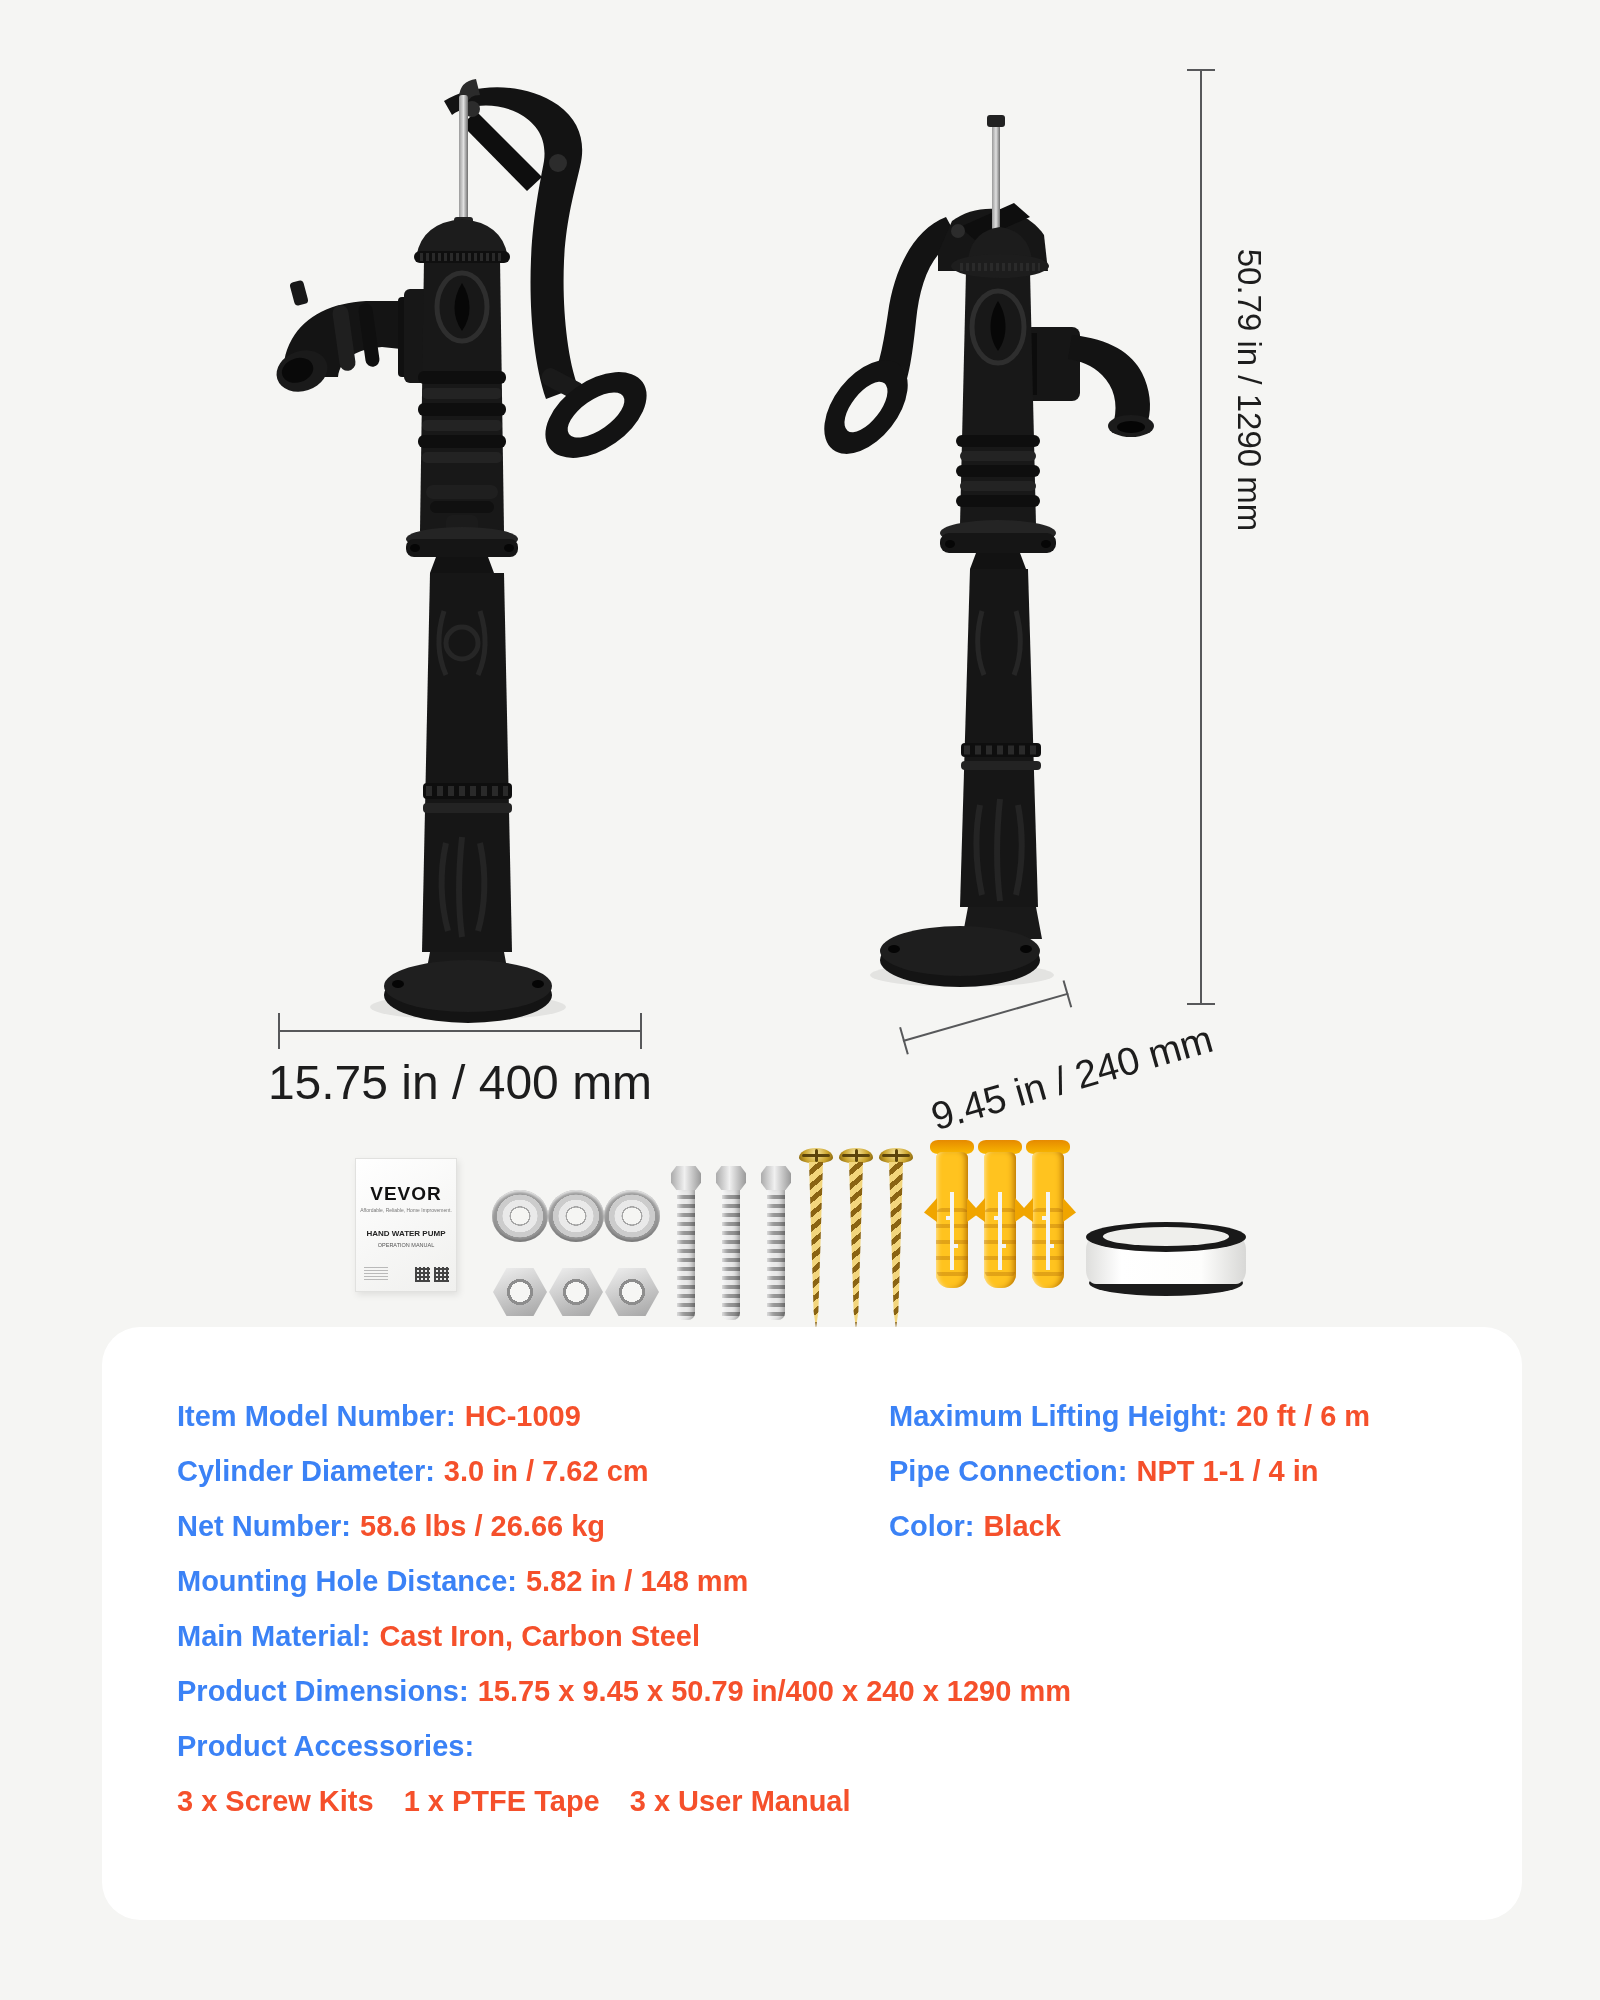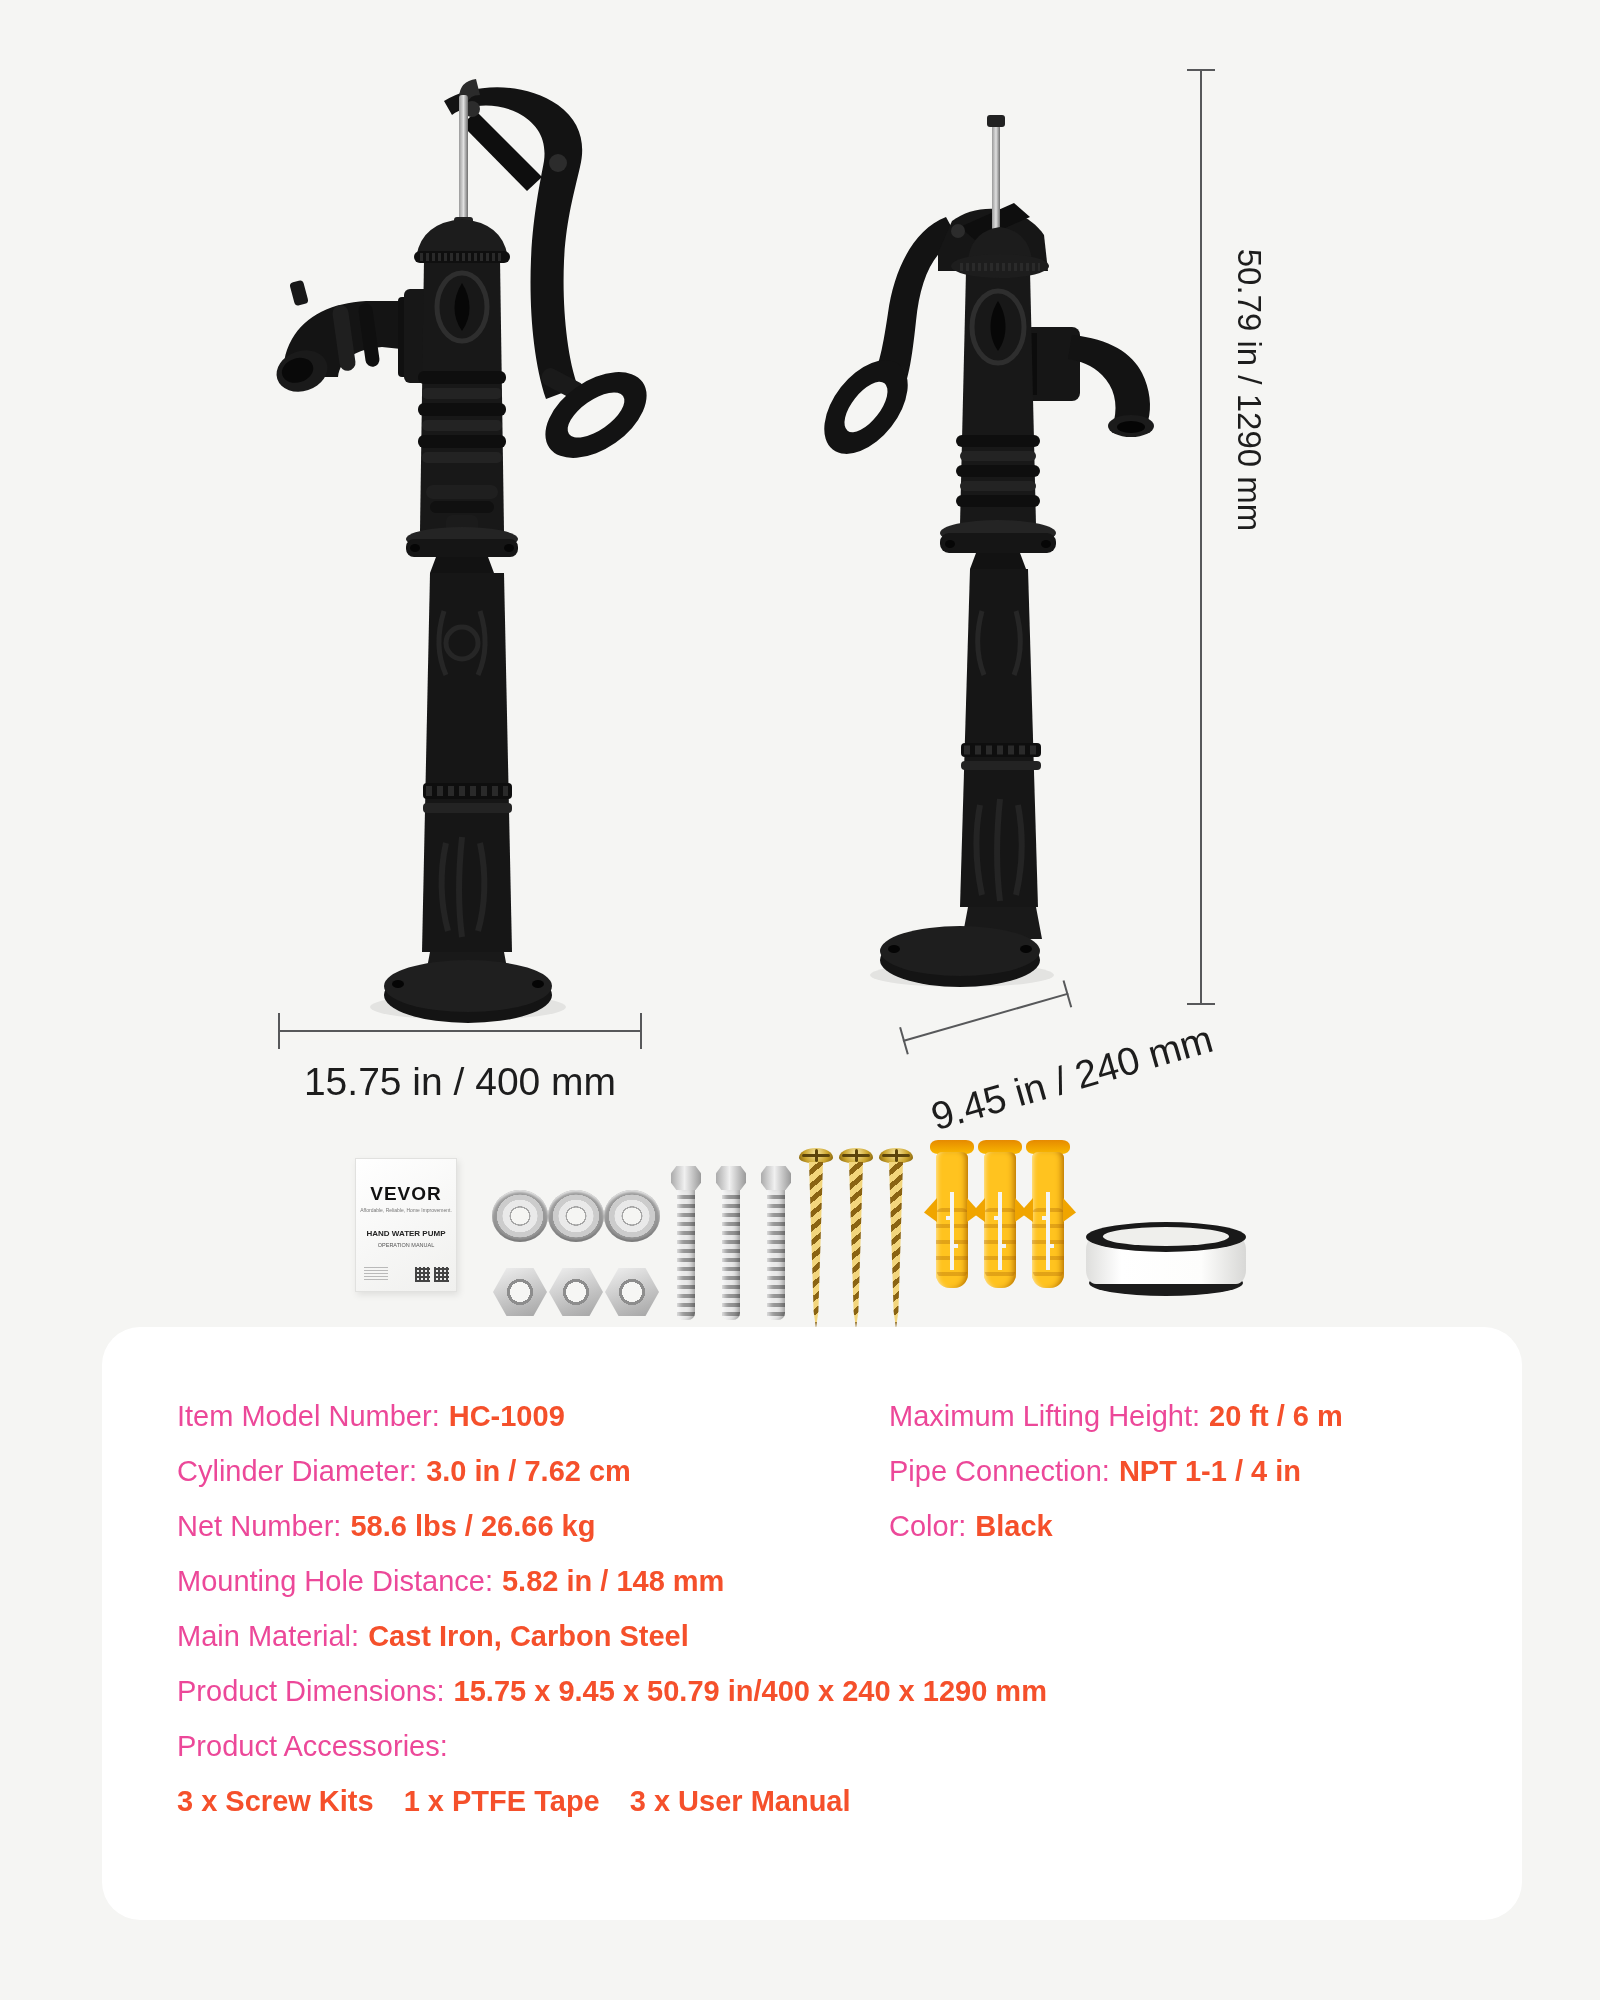--- a/index.html
+++ b/index.html
@@ -16,21 +16,21 @@
   .vline{left:1200px;top:70px;width:2px;height:935px;}
   .vline-cap{width:28px;height:2px;left:1187px;}
   .cap-top{top:69px;} .cap-bottom{top:1003px;}
   .hline{left:278px;top:1030px;width:364px;height:2px;}
   .hline-cap{width:2px;height:36px;top:1013px;}
   .cap-left{left:278px;} .cap-right{left:640px;}
   .dline{left:903px;top:1040px;width:172px;height:2px;transform:rotate(-16deg);transform-origin:0 50%;}
   .dline::before,.dline::after{content:"";position:absolute;top:-13px;width:2px;height:28px;background:#57585a;}
   .dline::before{left:0;} .dline::after{right:0;}
   .dim-label{font-weight:500;color:#1d1d1d;white-space:nowrap;}
-  .dim-w{left:460px;top:1082px;transform:translate(-50%,-50%);font-size:39px;}
+  .dim-w{left:460px;top:1082px;transform:translate(-50%,-50%);font-size:48px;}
   .dim-d{left:1072px;top:1078px;transform:translate(-50%,-50%) rotate(-16deg);font-size:39px;}
   .dim-h{left:1249px;top:390px;transform:translate(-50%,-50%) rotate(90deg);font-size:33px;}
 
   
   .manual{left:355px;top:1158px;width:100px;height:132px;background:linear-gradient(150deg,#ffffff,#f0f0ee);
     border:1px solid #e1e1df;box-shadow:2px 3px 7px rgba(0,0,0,.09);display:flex;flex-direction:column;align-items:center;}
   .manual .brand{font-weight:bold;font-size:19px;letter-spacing:1px;color:#111;margin-top:24px;}
   .manual .tag{font-size:5px;color:#777;margin-top:2px;white-space:nowrap;}
   .manual .title{font-size:8px;font-weight:bold;color:#222;margin-top:16px;}
   .manual .sub{font-size:5.5px;color:#555;margin-top:4px;}
@@ -90,21 +90,21 @@
     background:linear-gradient(90deg,#dededc,#ffffff 22%,#fdfdfc 72%,#d8d8d6);}
   .tape .rimt{position:absolute;left:0;right:0;top:0;height:30px;border-radius:50%;background:#191919;}
   .tape .rimtin{position:absolute;left:17px;right:17px;top:5px;height:19px;border-radius:50%;background:#efefec;}
 
   
   .panel{left:102px;top:1327px;width:1420px;height:593px;background:#ffffff;border-radius:38px;}
   .spec-wrap{position:absolute;left:75px;top:62px;right:40px;}
   .spec-row{height:55px;display:flex;align-items:center;font-size:29px;white-space:nowrap;}
   .spec-row .cell{display:flex;align-items:center;}
   .spec-row .cell.c-left{width:712px;flex:none;}
-  .lbl{color:#ec4899;margin-right:9px;}
+  .lbl{color:#3b82f6;margin-right:9px;font-weight:bold;}
   .val{color:#f5502b;font-weight:bold;}
   .acc-row .val{margin-right:30px;}
 
   
   .pump-left{left:240px;top:55px;}
   .pump-right{left:810px;top:55px;}
 </style>
 </head>
 <body>
 

